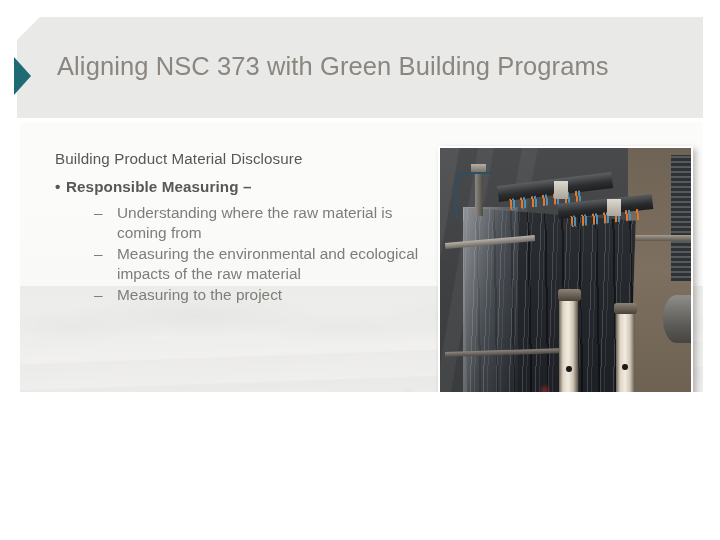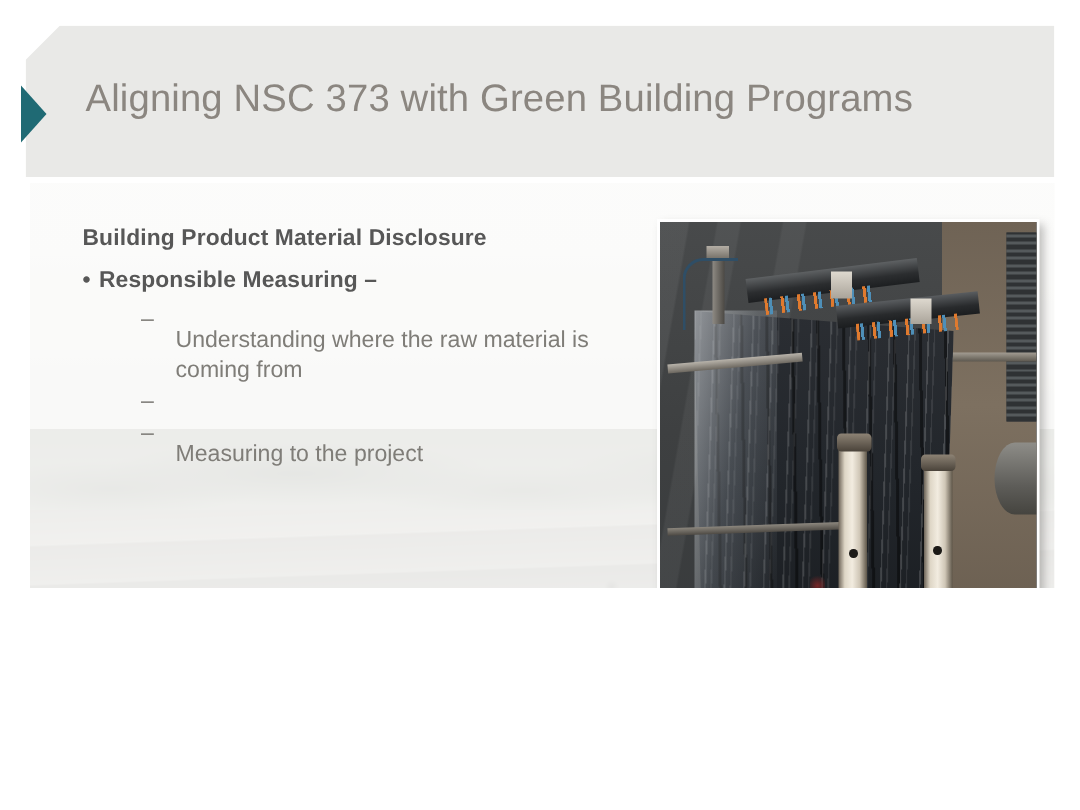--- a/index.html
+++ b/index.html
@@ -127,21 +127,21 @@
   
   .body-copy {
     position: absolute;
     left: 55px;
     top: 150px;
     width: 375px;
     color: #5a5a58;
   }
   .lvl0 {
     font-size: 15.2px;
-    font-weight: bold;
+    font-weight: normal;
     color: #575757;
     margin: 0 0 11px 0;
     letter-spacing: 0.1px;
   }
   .lvl1 {
     display: flex;
     font-size: 15.2px;
     font-weight: bold;
     color: #575757;
     margin: 0 0 8px 0;
@@ -158,21 +158,21 @@
     font-weight: 400;
     color: #7f7d78;
     margin: 0 0 1px 0;
     padding-left: 39px;
     line-height: 1.30;
   }
   .lvl2 .mark {
     width: 23px;
     flex: 0 0 23px;
   }
-  .lvl2 .txt { flex: 1 1 auto; margin-top: 14px; }
+  .lvl2 .txt { flex: 1 1 auto; }
 
   
   .photo-wrap {
     position: absolute;
     left: 438px;
     top: 146px;
     width: 255px;
     height: 353px;
     background: #ffffff;
     padding: 2px;
@@ -378,20 +378,21 @@
       <span class="txt">Responsible Measuring –</span>
     </div>
 
     <div class="lvl2">
       <span class="mark">–</span>
       <span class="txt">Understanding where the raw material is coming from</span>
     </div>
 
     <div class="lvl2">
       <span class="mark">–</span>
+      <span class="txt">Measuring the environmental and ecological impacts of the raw material</span>
     </div>
 
     <div class="lvl2">
       <span class="mark">–</span>
       <span class="txt">Measuring to the project</span>
     </div>
 
   </div>
 
   <div class="photo-wrap">

